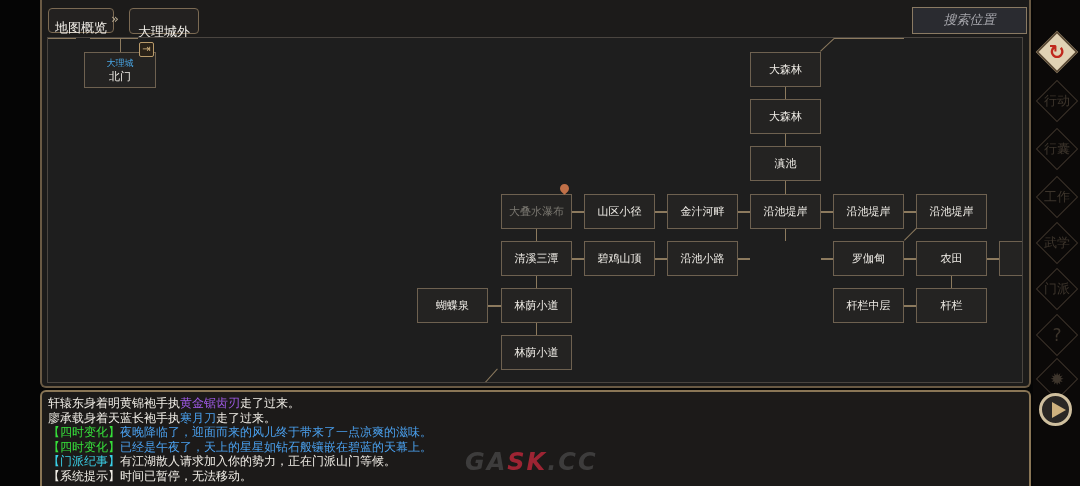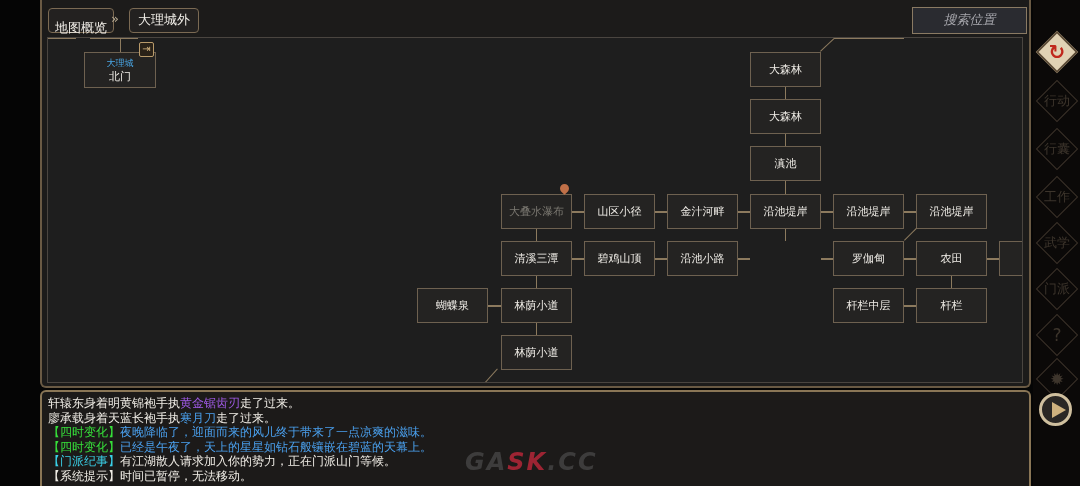--- a/index.html
+++ b/index.html
@@ -77,21 +77,21 @@
   }
   .watermark b { color: rgba(200,40,60,0.75); }
 </style>
 </head>
 <body>
 
 <div class="frame-outer"></div>
 
 <div class="topbar-btn" style="left:48px;">地图概览</div>
 <div class="breadcrumb-sep">»</div>
-<div class="topbar-btn" style="left:129px; padding:0 8px;">大理城外</div>
+<div class="topbar-btn" style="left:129px; padding:12px 8px;">大理城外</div>
 <div class="search">搜索位置</div>
 
 <div class="map-area">
 
   <div class="hline" style="left:0; top:0; width:28px; height:1px;"></div>
   <div class="hline" style="left:42px; top:0; width:48px; height:1px;"></div>
   <div class="vline" style="left:72px; top:0; height:15px;"></div>
   <div class="hline" style="left:786px; top:0; width:70px; height:1px;"></div>
   <div class="dline" style="left:772px; top:13px; width:19px; transform:rotate(-43deg);"></div>
 

